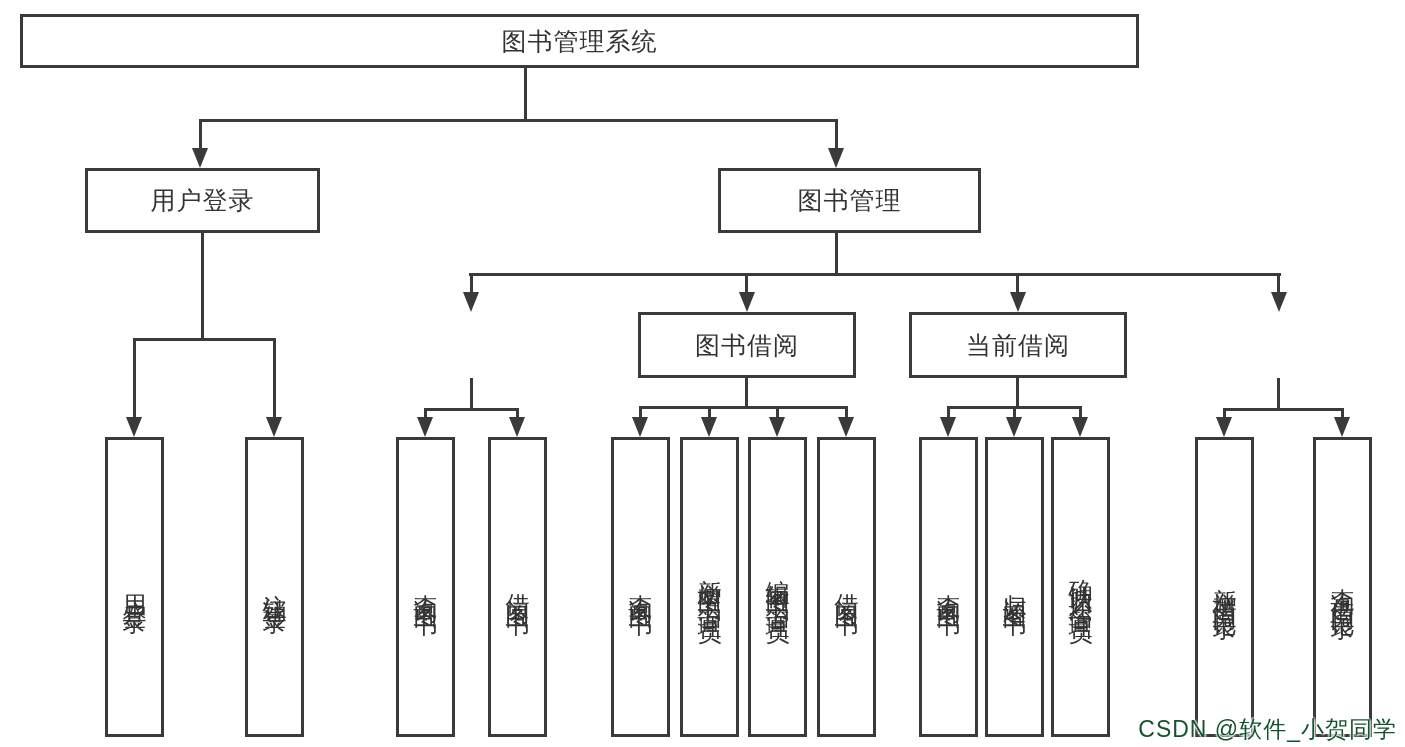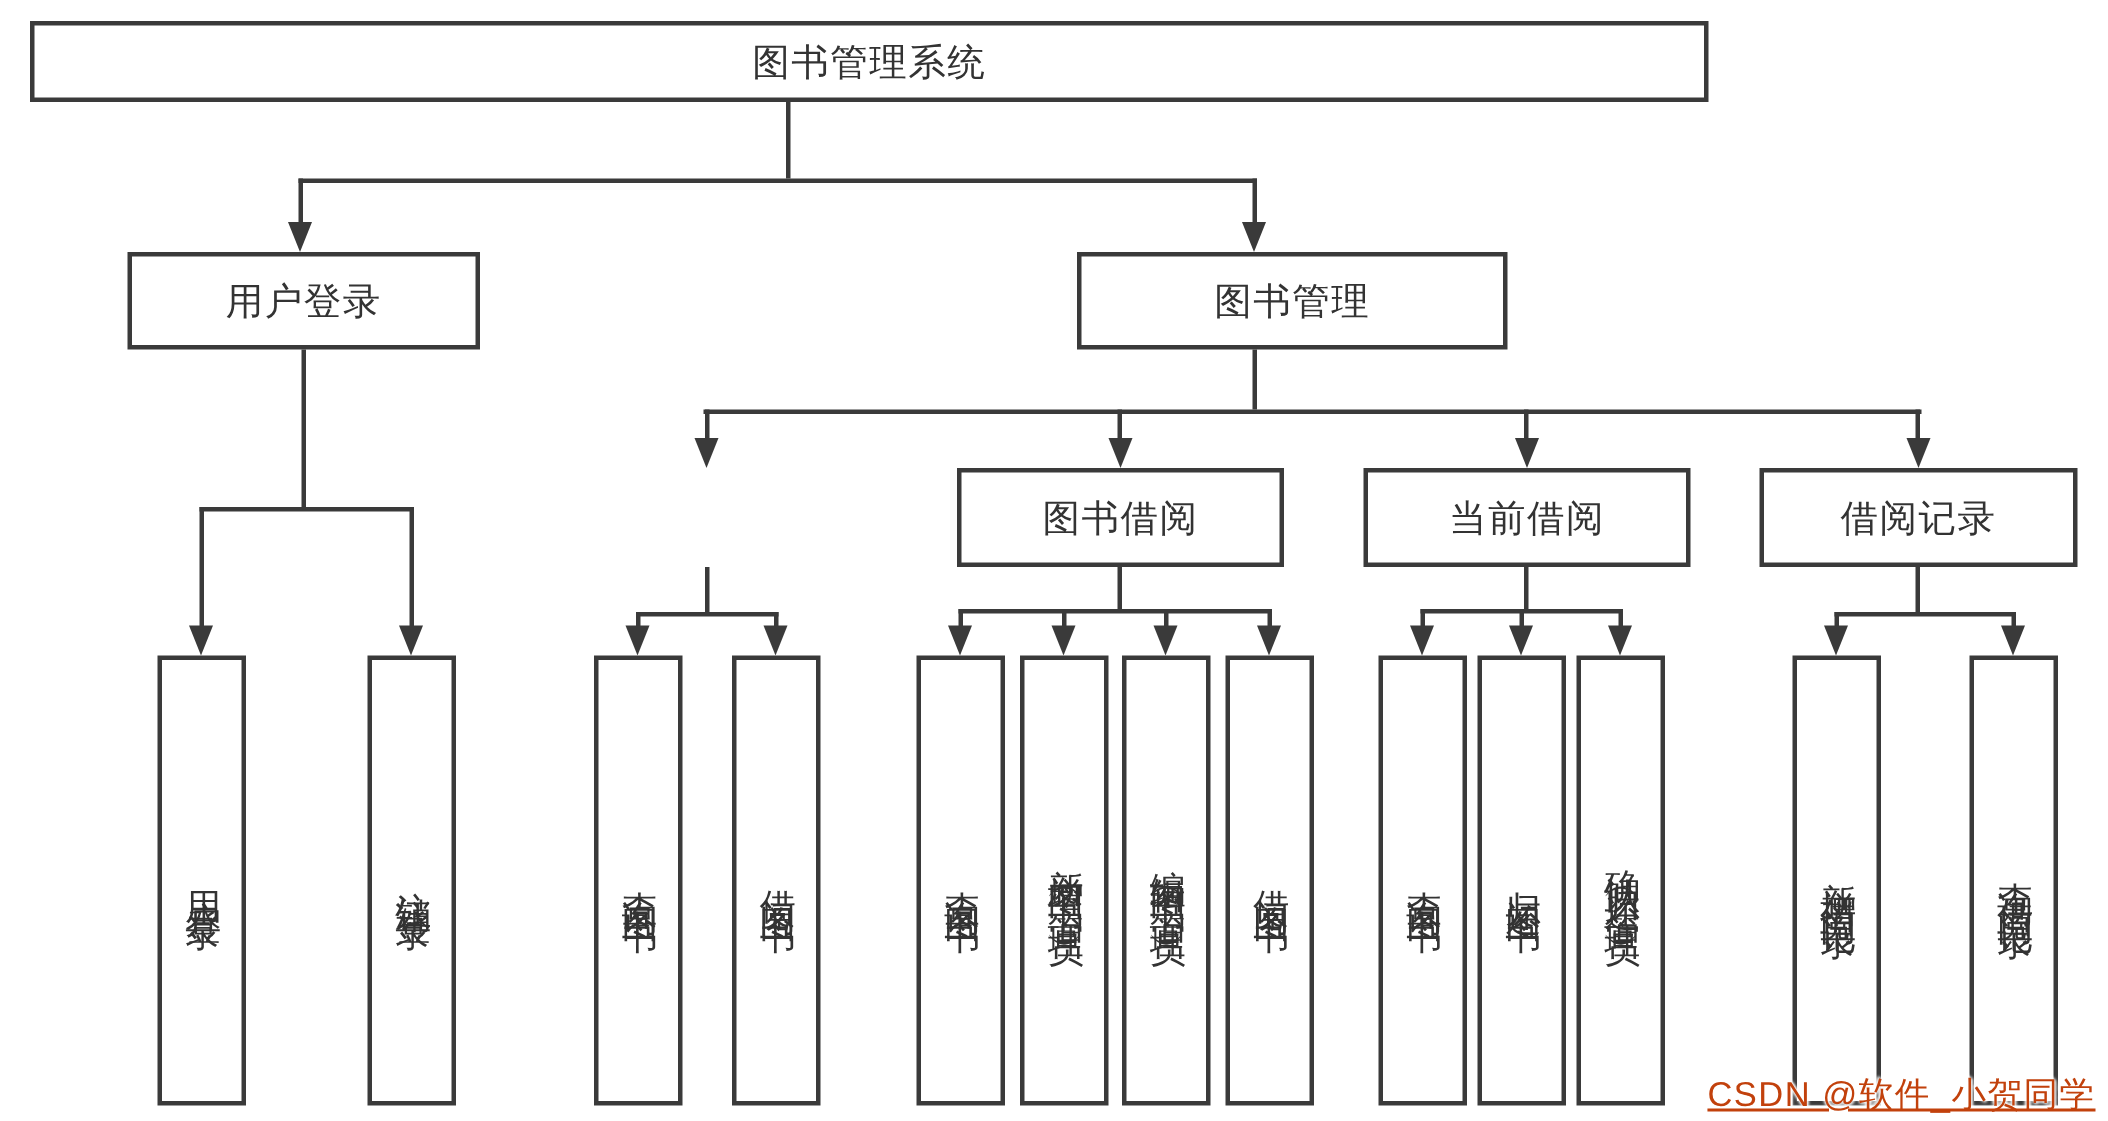--- a/index.html
+++ b/index.html
@@ -21,49 +21,45 @@
     font-size:24px;line-height:1;letter-spacing:6px;color:#333;
   }
   .ln{position:absolute;background:#3a3a3a;}
   .ah{
     position:absolute;width:0;height:0;
     border-left:8px solid transparent;border-right:8px solid transparent;
     border-top:20px solid #3a3a3a;
   }
   .watermark{
     position:absolute;right:8px;bottom:2px;z-index:5;
-    font-size:23px;color:#c2410c;letter-spacing:1px;
+    font-size:23px;color:#14532d;letter-spacing:1px;
     text-shadow:0 0 2px #fff,0 0 3px #fff,1px 1px 2px #fff,-1px -1px 2px #fff;
-    text-decoration:underline;
   }
 </style>
 </head>
 <body>
 
 <div class="canvas">
 
   <div class="node" style="left:20px;top:14px;width:1119px;height:54px">
     <span>图书管理系统</span>
   </div>
 
   <div class="node" style="left:85px;top:168px;width:235px;height:65px">
     <span>用户登录</span>
   </div>
-  <div class="node" style="left:718px;top:168px;width:287px;height:65px">
+  <div class="node" style="left:718px;top:168px;width:263px;height:65px">
     <span>图书管理</span>
   </div>
 
   <div class="node" style="left:638px;top:312px;width:218px;height:66px">
     <span>图书借阅</span>
   </div>
   <div class="node" style="left:909px;top:312px;width:218px;height:66px">
     <span>当前借阅</span>
-  </div>
-  <div class="node" style="left:1173px;top:312px;width:212px;height:66px">
-    <span>借阅记录</span>
   </div>
 
   <div class="leaf" style="left:105px;top:437px;width:59px;height:300px">
     <span class="vtext">用户登录</span>
   </div>
   <div class="leaf" style="left:245px;top:437px;width:59px;height:300px">
     <span class="vtext">注销登录</span>
   </div>
 
   <div class="leaf" style="left:396px;top:437px;width:59px;height:300px">

